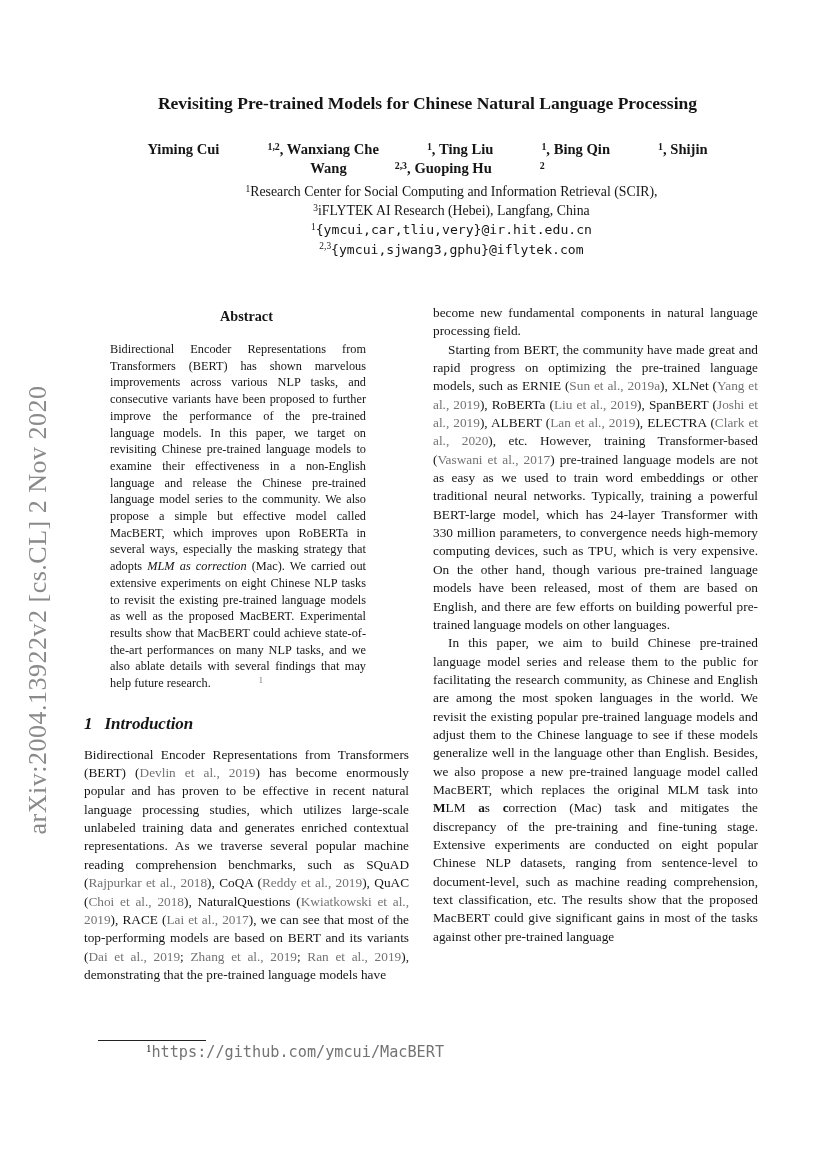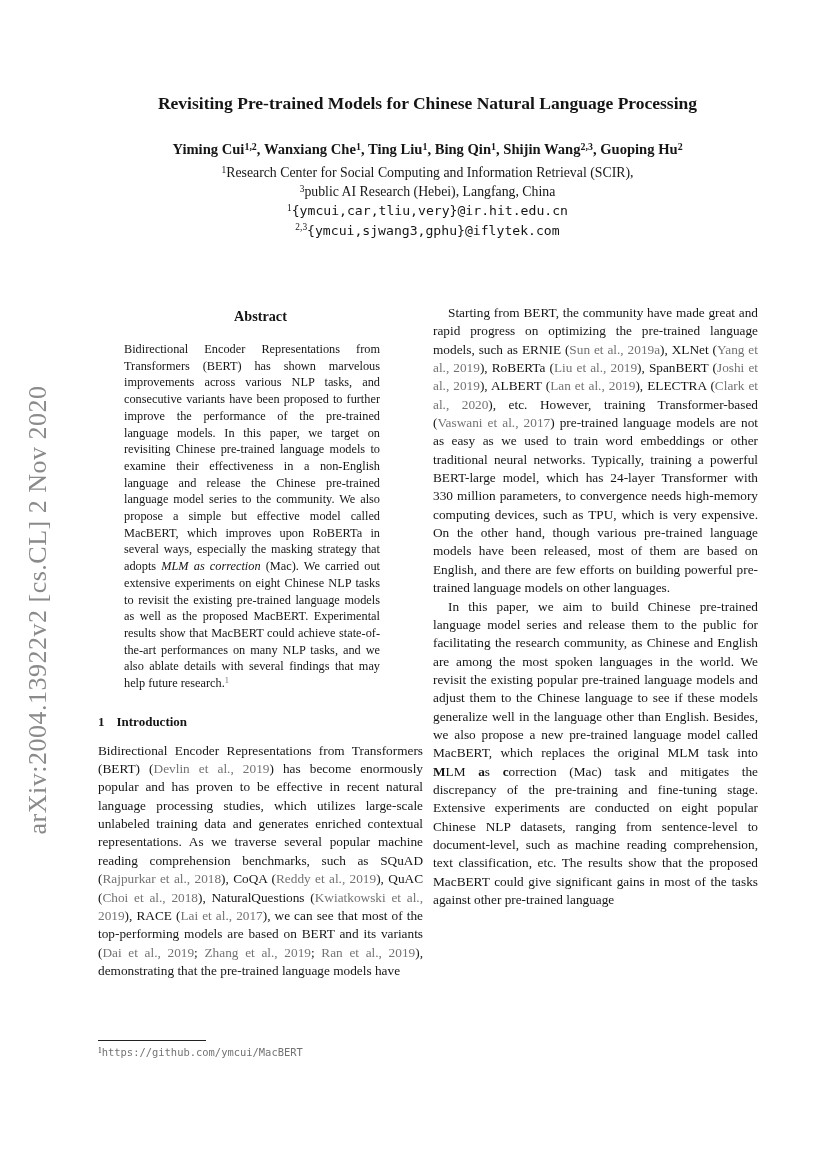--- a/index.html
+++ b/index.html
@@ -45,42 +45,43 @@
   }
   .affiliation-line {
     font-size: 13.8px;
     line-height: 19.2px;
     text-align: center;
   }
   .affiliations { margin-top: 4px; }
 
   
   .col { position: absolute; top: 304px; text-align: justify; }
-  .col-left  { left: 98px;  width: 325px; }
+  .col-left  { left: 84px;  width: 325px; }
   .col-right { left: 433px; width: 325px; }
 
   .abstract-heading {
     margin: 4px 0 16px 0;
     font-size: 14.2px;
     font-weight: bold;
     text-align: center;
   }
   .abstract-body {
     margin: 0 0 0 26px;
     width: 256px;
     font-size: 12.3px;
     line-height: 16.7px;
     text-align: justify;
   }
 
   .section-heading {
     margin: 22px 0 12px 0;
-    font-size: 13px;
+    font-size: 17px;
     font-weight: bold;
     text-align: left;
+    font-style: italic;
   }
   .section-heading .sec-num { margin-right: 12px; }
 
   .body-par {
     margin: 0;
     font-size: 13.3px;
     line-height: 18.35px;
     text-align: justify;
   }
   .body-par + .body-par { margin-top: 0; }
@@ -91,61 +92,62 @@
     position: absolute;
     left: 98px; top: 1040px;
     width: 325px;
   }
   .footnote-rule {
     width: 108px; height: 0;
     border-top: 1px solid #222;
     margin-bottom: 4px;
   }
   .footnote-text {
-    font-size: 11px;
+    font-size: 16px;
     line-height: 14px;
     text-align: left;
   }
 
   
   .seg-link { color: #737373; }
   .seg-i { font-style: italic; }
   .seg-b { font-weight: bold; }
-  .seg-sup { font-size: 68%; vertical-align: baseline; position: relative; top: -0.45em; line-height: 0; }
+  .seg-sup { font-size: 68%; vertical-align: baseline; position: relative; top: -0.45em; line-height: 0; padding-left: 48px; }
   .seg-mono { font-family: "DejaVu Sans Mono", "Liberation Mono", monospace; font-size: 95%; }
 </style>
 </head>
 <body>
 
 <div class="page">
 
   <div class="arxiv-banner">arXiv:2004.13922v2  [cs.CL]  2 Nov 2020</div>
 
   <div class="header">
     <h1 class="title">Revisiting Pre-trained Models for Chinese Natural Language Processing</h1>
     <div class="authors"><span>Yiming Cui</span><span class="seg-sup">1,2</span><span>, </span><span>Wanxiang Che</span><span class="seg-sup">1</span><span>, </span><span>Ting Liu</span><span class="seg-sup">1</span><span>, </span><span>Bing Qin</span><span class="seg-sup">1</span><span>, </span><span>Shijin Wang</span><span class="seg-sup">2,3</span><span>, </span><span>Guoping Hu</span><span class="seg-sup">2</span></div>
     <div class="affiliations">
       <div class="affiliation-line"><span class="seg-sup">1</span><span>Research Center for Social Computing and Information Retrieval (SCIR),</span></div>
-      <div class="affiliation-line"><span class="seg-sup">3</span><span>public AI Research (Hebei), Langfang, China</span></div>
+      <div class="affiliation-line"><span class="seg-sup">3</span><span>iFLYTEK AI Research (Hebei), Langfang, China</span></div>
       <div class="affiliation-line"><span class="seg-sup">1</span><span class="seg-mono">{ymcui,car,tliu,very}@ir.hit.edu.cn</span></div>
       <div class="affiliation-line"><span class="seg-sup">2,3</span><span class="seg-mono">{ymcui,sjwang3,gphu}@iflytek.com</span></div>
     </div>
   </div>
 
   <div class="col col-left">
     <h2 class="abstract-heading">Abstract</h2>
     <p class="abstract-body"><span>Bidirectional Encoder Representations from Transformers (BERT) has shown marvelous improvements across various NLP tasks, and consecutive variants have been proposed to further improve the performance of the pre-trained language models. In this paper, we target on revisiting Chinese pre-trained language models to examine their effectiveness in a non-English language and release the Chinese pre-trained language model series to the community. We also propose a simple but effective model called MacBERT, which improves upon RoBERTa in several ways, especially the masking strategy that adopts </span><span class="seg-i">MLM as correction</span><span> (Mac). We carried out extensive experiments on eight Chinese NLP tasks to revisit the existing pre-trained language models as well as the proposed MacBERT. Experimental results show that MacBERT could achieve state-of-the-art performances on many NLP tasks, and we also ablate details with several findings that may help future research.</span><span class="seg-sup seg-link">1</span></p>
 
     <h2 class="section-heading">
       <span class="sec-num">1</span><span>Introduction</span>
     </h2>
     <p class="body-par"><span>Bidirectional Encoder Representations from Transformers (BERT) (</span><span class="seg-link">Devlin et al., 2019</span><span>) has become enormously popular and has proven to be effective in recent natural language processing studies, which utilizes large-scale unlabeled training data and generates enriched contextual representations. As we traverse several popular machine reading comprehension benchmarks, such as SQuAD (</span><span class="seg-link">Rajpurkar et al., 2018</span><span>), CoQA (</span><span class="seg-link">Reddy et al., 2019</span><span>), QuAC (</span><span class="seg-link">Choi et al., 2018</span><span>), NaturalQuestions (</span><span class="seg-link">Kwiatkowski et al., 2019</span><span>), RACE (</span><span class="seg-link">Lai et al., 2017</span><span>), we can see that most of the top-performing models are based on BERT and its variants (</span><span class="seg-link">Dai et al., 2019</span><span>; </span><span class="seg-link">Zhang et al., 2019</span><span>; </span><span class="seg-link">Ran et al., 2019</span><span>), demonstrating that the pre-trained language models have</span></p>
   </div>
 
   <div class="col col-right">
+    <p class="body-par"><span>become new fundamental components in natural language processing field.</span></p>
     <p class="body-par indent"><span>Starting from BERT, the community have made great and rapid progress on optimizing the pre-trained language models, such as ERNIE (</span><span class="seg-link">Sun et al., 2019a</span><span>), XLNet (</span><span class="seg-link">Yang et al., 2019</span><span>), RoBERTa (</span><span class="seg-link">Liu et al., 2019</span><span>), SpanBERT (</span><span class="seg-link">Joshi et al., 2019</span><span>), ALBERT (</span><span class="seg-link">Lan et al., 2019</span><span>), ELECTRA (</span><span class="seg-link">Clark et al., 2020</span><span>), etc. However, training Transformer-based (</span><span class="seg-link">Vaswani et al., 2017</span><span>) pre-trained language models are not as easy as we used to train word embeddings or other traditional neural networks. Typically, training a powerful BERT-large model, which has 24-layer Transformer with 330 million parameters, to convergence needs high-memory computing devices, such as TPU, which is very expensive. On the other hand, though various pre-trained language models have been released, most of them are based on English, and there are few efforts on building powerful pre-trained language models on other languages.</span></p>
     <p class="body-par indent"><span>In this paper, we aim to build Chinese pre-trained language model series and release them to the public for facilitating the research community, as Chinese and English are among the most spoken languages in the world. We revisit the existing popular pre-trained language models and adjust them to the Chinese language to see if these models generalize well in the language other than English. Besides, we also propose a new pre-trained language model called MacBERT, which replaces the original MLM task into </span><span class="seg-b">M</span><span>LM </span><span class="seg-b">a</span><span>s </span><span class="seg-b">c</span><span>orrection (Mac) task and mitigates the discrepancy of the pre-training and fine-tuning stage. Extensive experiments are conducted on eight popular Chinese NLP datasets, ranging from sentence-level to document-level, such as machine reading comprehension, text classification, etc. The results show that the proposed MacBERT could give significant gains in most of the tasks against other pre-trained language</span></p>
   </div>
 
   <div class="footnote-block">
     <div class="footnote-rule"></div>
     <div class="footnote-text"><span class="seg-sup">1</span><span class="seg-mono seg-link">https://github.com/ymcui/MacBERT</span></div>
   </div>
 
 </div>

